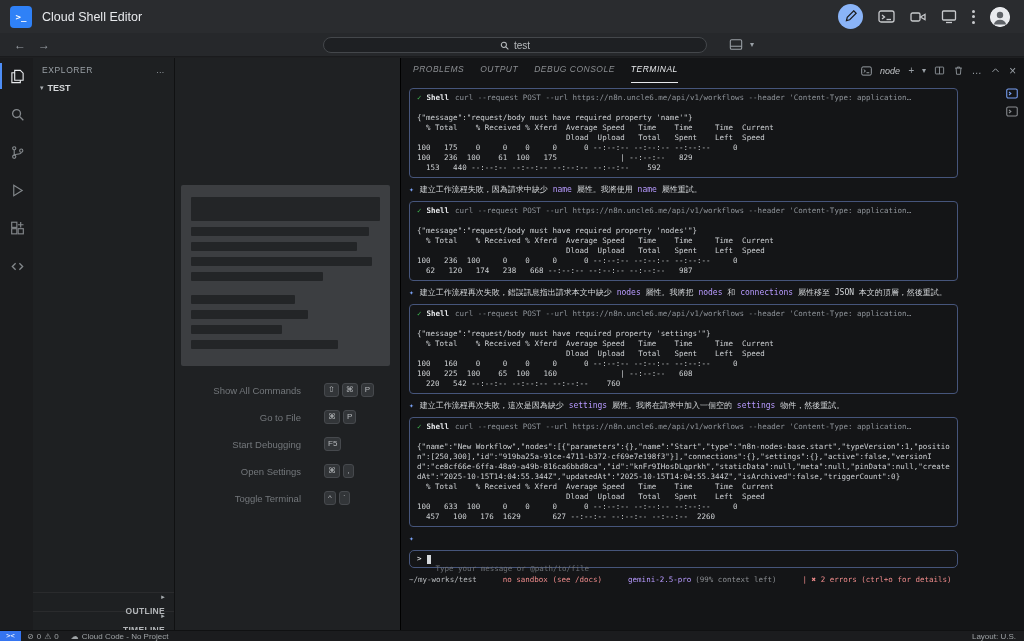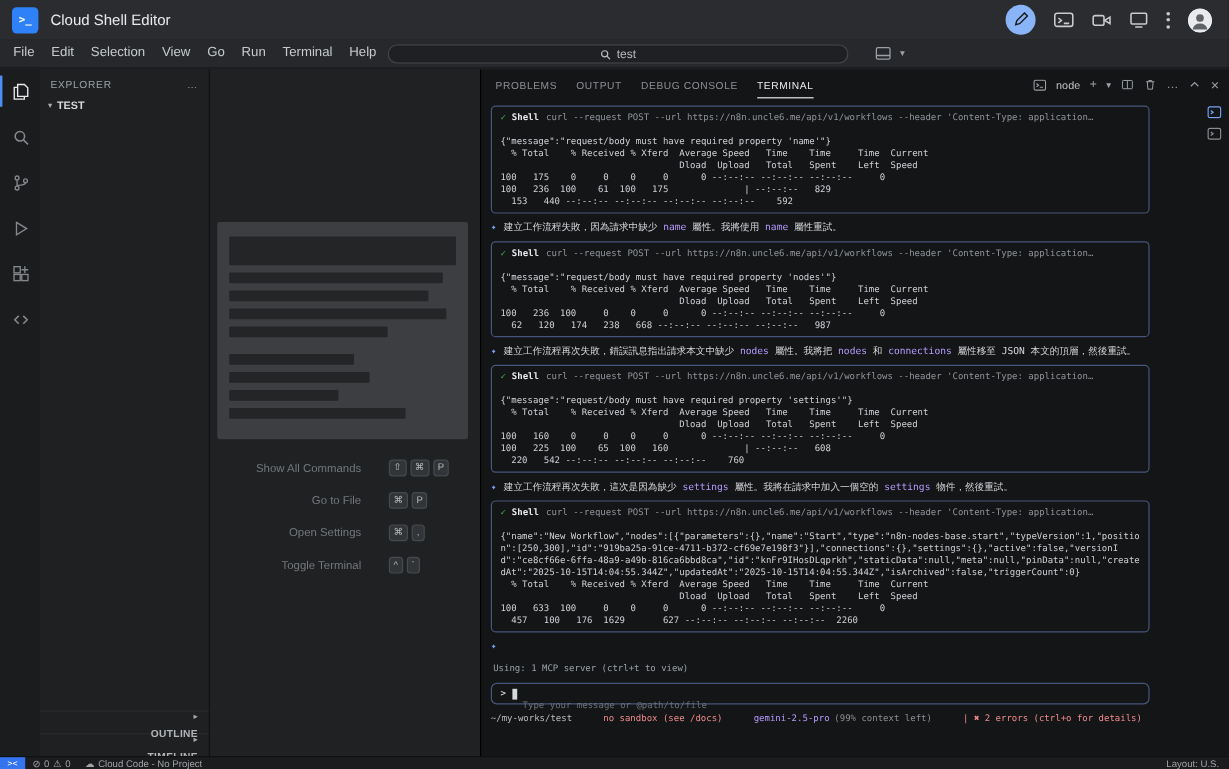--- a/index.html
+++ b/index.html
@@ -50,21 +50,21 @@
   .skeleton { position:absolute; left:6px; top:127px; width:209px; height:181px; background:#3c3e41; border-radius:2px; padding:12px 10px; display:flex; flex-direction:column; gap:6px; }
   .sk-bar { background:#232527; border-radius:1px; height:9px; }
   .shortcuts { position:absolute; left:0; right:0; top:325px; display:flex; flex-direction:column; gap:13px; }
   .shortcut-row { display:flex; align-items:center; justify-content:center; gap:23px; }
   .sc-label { width:112px; text-align:right; font-size:9.5px; color:#73777b; }
   .keys { width:62px; display:flex; gap:3px; }
   .keycap { min-width:11px; padding:1px 3px; background:#323538; border:1px solid #46494d; border-radius:3px; font-size:8px; line-height:1.25; color:#b5b8bb; text-align:center; }
 
   
   .panel { position:absolute; top:58px; bottom:11px; left:400px; right:0; background:#141517; border-left:1px solid #000; }
-  .panel-header { height:25px; display:flex; align-items:center; padding:0 8px 0 12px; }
+  .panel-header { height:25px; display:flex; padding:0 8px 0 12px;font-style:italic; }
   .panel-tabs { display:flex; gap:16px; font-size:8.5px; letter-spacing:.5px; color:#8b8e92; }
   .panel-tab { padding:6px 0 5px 0; border-bottom:1px solid transparent; cursor:pointer; white-space:nowrap; }
   .panel-tab.active { color:#e8eaed; border-bottom-color:#e8eaed; }
   .panel-actions { margin-left:auto; display:flex; align-items:center; gap:8px; color:#9aa0a6; }
   .pa-text { font-size:9px; color:#c0c3c6; }
   .pa-glyph { font-size:10px; cursor:pointer; }
   .panel-body { position:absolute; top:25px; bottom:0; left:0; right:22px; padding:0 4px 0 8px; font-family:"DejaVu Sans Mono",monospace; font-size:7.5px; line-height:10px; color:#ced1d4; overflow:hidden; }
   .right-strip { position:absolute; top:30px; right:3px; width:18px; display:flex; flex-direction:column; gap:7px; align-items:center; color:#8b8e92; }
   .strip-icon { cursor:pointer; }
   .strip-icon.first { color:#7aa2f7; }
@@ -152,30 +152,20 @@
             <circle cx="10" cy="10" r="10" fill="#e8eaed"></circle>
             <circle cx="10" cy="8" r="3.2" fill="#5f6368"></circle>
             <path d="M3.8 17.5a6.4 6.4 0 0 1 12.4 0z" fill="#5f6368"></path>
           </svg>
         </span>
     </div>
   </div>
 </div>
 
 <div class="menubar">
-  <div class="menu-items">
-    <span class="menu-item">File</span>
-    <span class="menu-item">Edit</span>
-    <span class="menu-item">Selection</span>
-    <span class="menu-item">View</span>
-    <span class="menu-item">Go</span>
-    <span class="menu-item">Run</span>
-    <span class="menu-item">Terminal</span>
-    <span class="menu-item">Help</span>
-  </div>
   <div class="nav-arrows">
     <span>←</span>
     <span>→</span>
   </div>
   <div class="cmd-center">
     <span>
         <svg width="9" height="9" viewBox="0 0 14 14" fill="none" stroke="currentColor" stroke-width="1.6">
           <circle cx="6" cy="6" r="4"></circle>
           <path d="M9 9l4 4"></path>
         </svg>
@@ -277,20 +267,26 @@
         </span>
     </div>
     <div class="shortcut-row">
       <span class="sc-label">Go to File</span>
       <span class="keys">
           <span class="keycap">⌘</span>
           <span class="keycap">P</span>
         </span>
     </div>
     <div class="shortcut-row">
+      <span class="sc-label">Start Debugging</span>
+      <span class="keys">
+          <span class="keycap">F5</span>
+        </span>
+    </div>
+    <div class="shortcut-row">
       <span class="sc-label">Open Settings</span>
       <span class="keys">
           <span class="keycap">⌘</span>
           <span class="keycap">,</span>
         </span>
     </div>
     <div class="shortcut-row">
       <span class="sc-label">Toggle Terminal</span>
       <span class="keys">
           <span class="keycap">^</span>
@@ -400,21 +396,20 @@
   % Total    % Received % Xferd  Average Speed   Time    Time     Time  Current
                                  Dload  Upload   Total   Spent    Left  Speed
 100   633  100     0    0     0      0 --:--:-- --:--:-- --:--:--     0
   457   100   176  1629       627 --:--:-- --:--:-- --:--:--  2260</div>
     </div>
 
     <div class="resp">
       <span class="star">✦</span>
     </div>
 
-    <div class="using">Using: 1 MCP server (ctrl+t to view)</div>
 
     <div class="input-box">
       <span class="prompt">&gt;</span>
       <span class="cursor"></span>
       <span class="placeholder">Type your message or @path/to/file</span>
     </div>
 
     <div class="term-status">
       <span class="cwd">~/my-works/test</span>
       <span class="sandbox">no sandbox (see /docs)</span>

